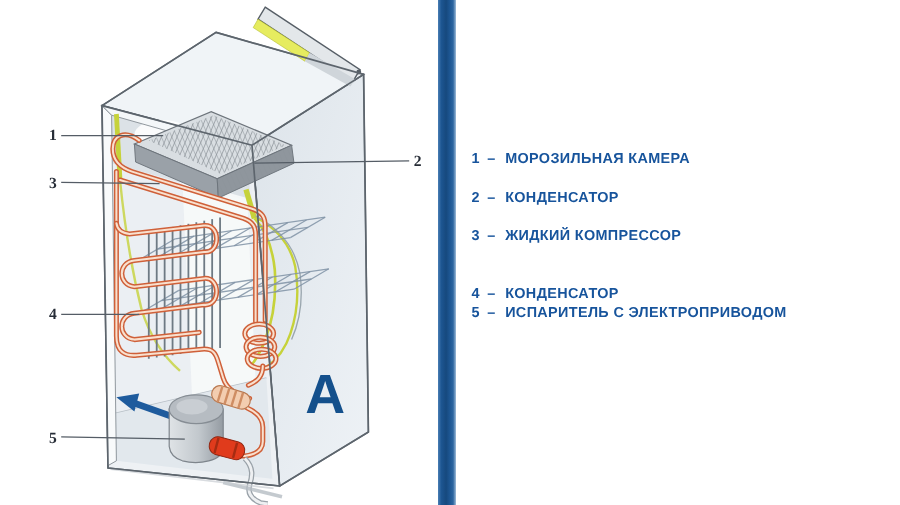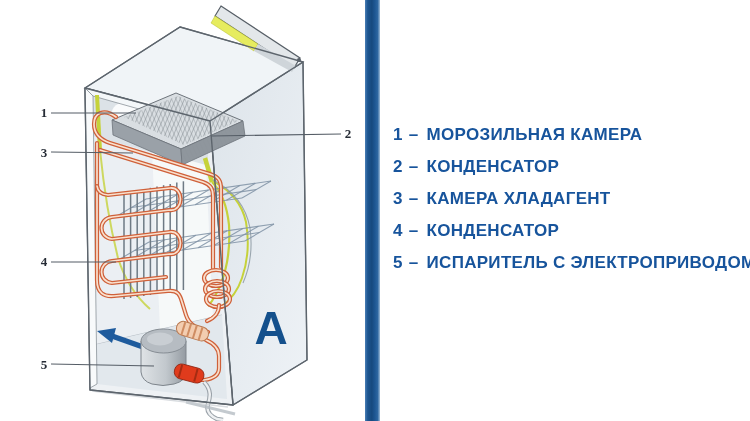--- a/index.html
+++ b/index.html
@@ -2,21 +2,21 @@
 <html><head>
 <meta charset="utf-8">
 <style>
   html,body{margin:0;padding:0;background:#fff;}
   .screen{position:relative;width:750px;height:421px;background:#fff;overflow:hidden;
           font-family:"Liberation Sans",sans-serif;}
   .divider{position:absolute;top:0;height:421px;left:365px;width:15px;
            background:linear-gradient(90deg,#4a7fb5 0%,#1d5692 18%,#16497e 45%,#1d5692 65%,#2d66a0 84%,#9fbcd8 100%);}
   .legend{position:absolute;left:393px;top:0;width:350px;}
   .legend-row{position:absolute;left:0;height:18px;white-space:nowrap;
-              font-weight:bold;font-size:17px;letter-spacing:.3px;color:#17549c;}
+              font-weight:bold;font-size:12px;letter-spacing:.3px;color:#17549c;}
   .legend-row .num{margin-right:6px;}
   .legend-row .sep{margin-right:8px;}
   svg text.callout-num{font-family:"Liberation Serif",serif;font-weight:bold;font-size:13px;fill:#262c36;}
   svg text.variant{font-family:"Liberation Sans",sans-serif;font-weight:bold;font-size:46px;}
   .to{fill:none;stroke:#cf6039;stroke-width:4.2;stroke-linecap:round;}
   .ti{fill:none;stroke:#f9e0ce;stroke-width:1.7;stroke-linecap:round;}
   .wire{stroke:#6e7a84;stroke-width:1.5;}
   .shelf{stroke:#8093a6;stroke-width:1.1;opacity:.85;}
   .green{stroke:#c6d23a;fill:none;}
   .edge{fill:none;stroke:#5d656d;stroke-width:1.4;stroke-linejoin:round;}
@@ -213,23 +213,23 @@
 
   
   <div class="legend">
     <div class="legend-row" style="top:125px">
       <span class="num">1</span><span class="sep">–</span><span>МОРОЗИЛЬНАЯ КАМЕРА</span>
     </div>
     <div class="legend-row" style="top:157px">
       <span class="num">2</span><span class="sep">–</span><span>КОНДЕНСАТОР</span>
     </div>
     <div class="legend-row" style="top:189px">
-      <span class="num">3</span><span class="sep">–</span><span>КАМЕРА ХЛАДАГЕНТ</span>
-    </div>
-    <div class="legend-row" style="top:221px">
+      <span class="num">3</span><span class="sep">–</span><span>ЖИДКИЙ КОМПРЕССОР</span>
+    </div>
+    <div class="legend-row" style="top:237px">
       <span class="num">4</span><span class="sep">–</span><span>КОНДЕНСАТОР</span>
     </div>
     <div class="legend-row" style="top:253px">
       <span class="num">5</span><span class="sep">–</span><span>ИСПАРИТЕЛЬ С ЭЛЕКТРОПРИВОДОМ</span>
     </div>
   </div>
 
 </div>
 
 </body></html>

